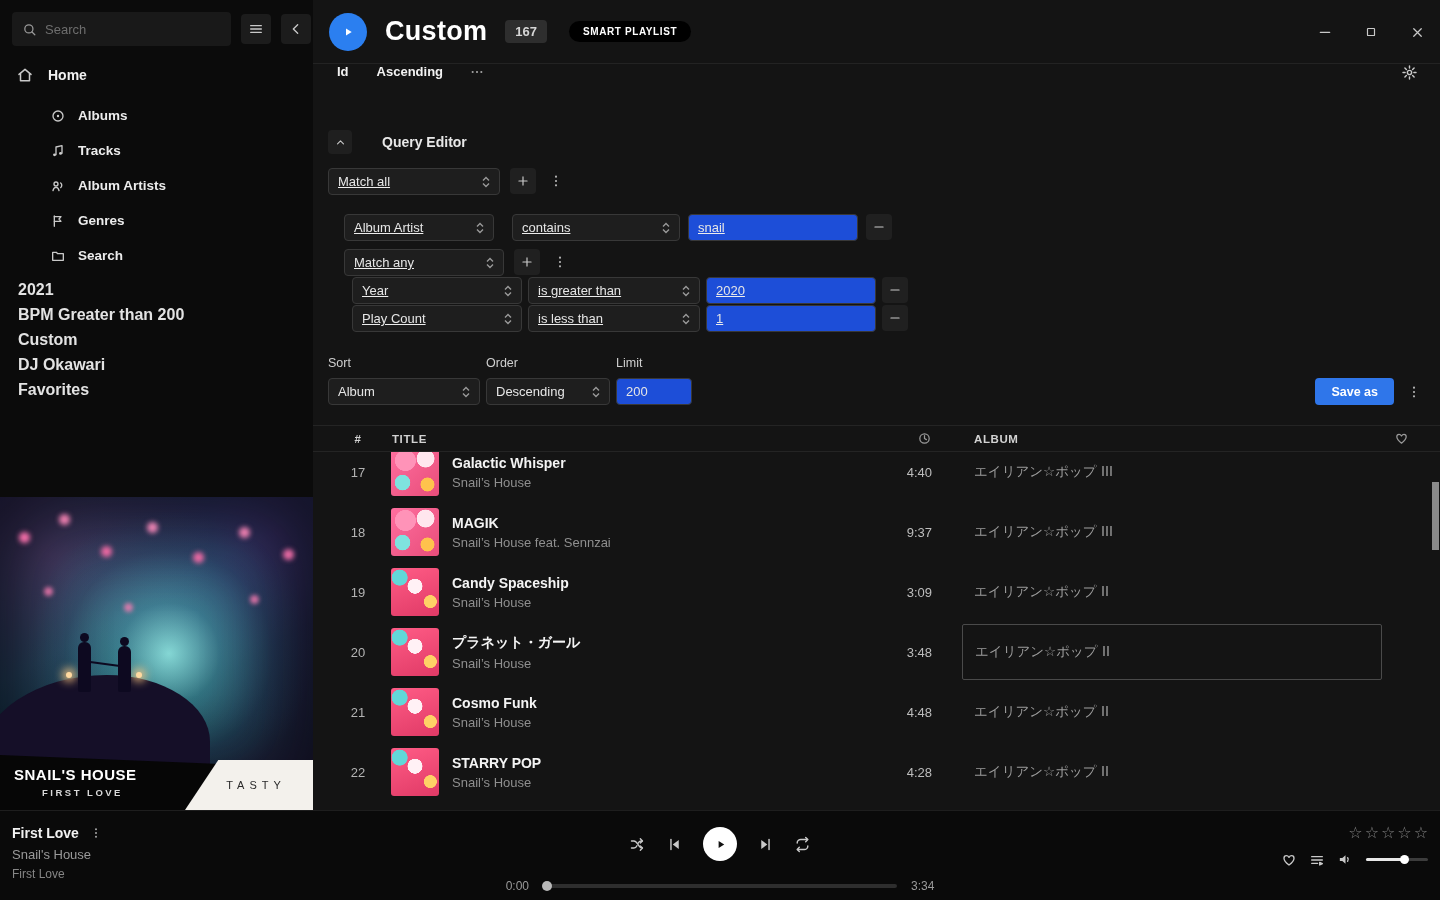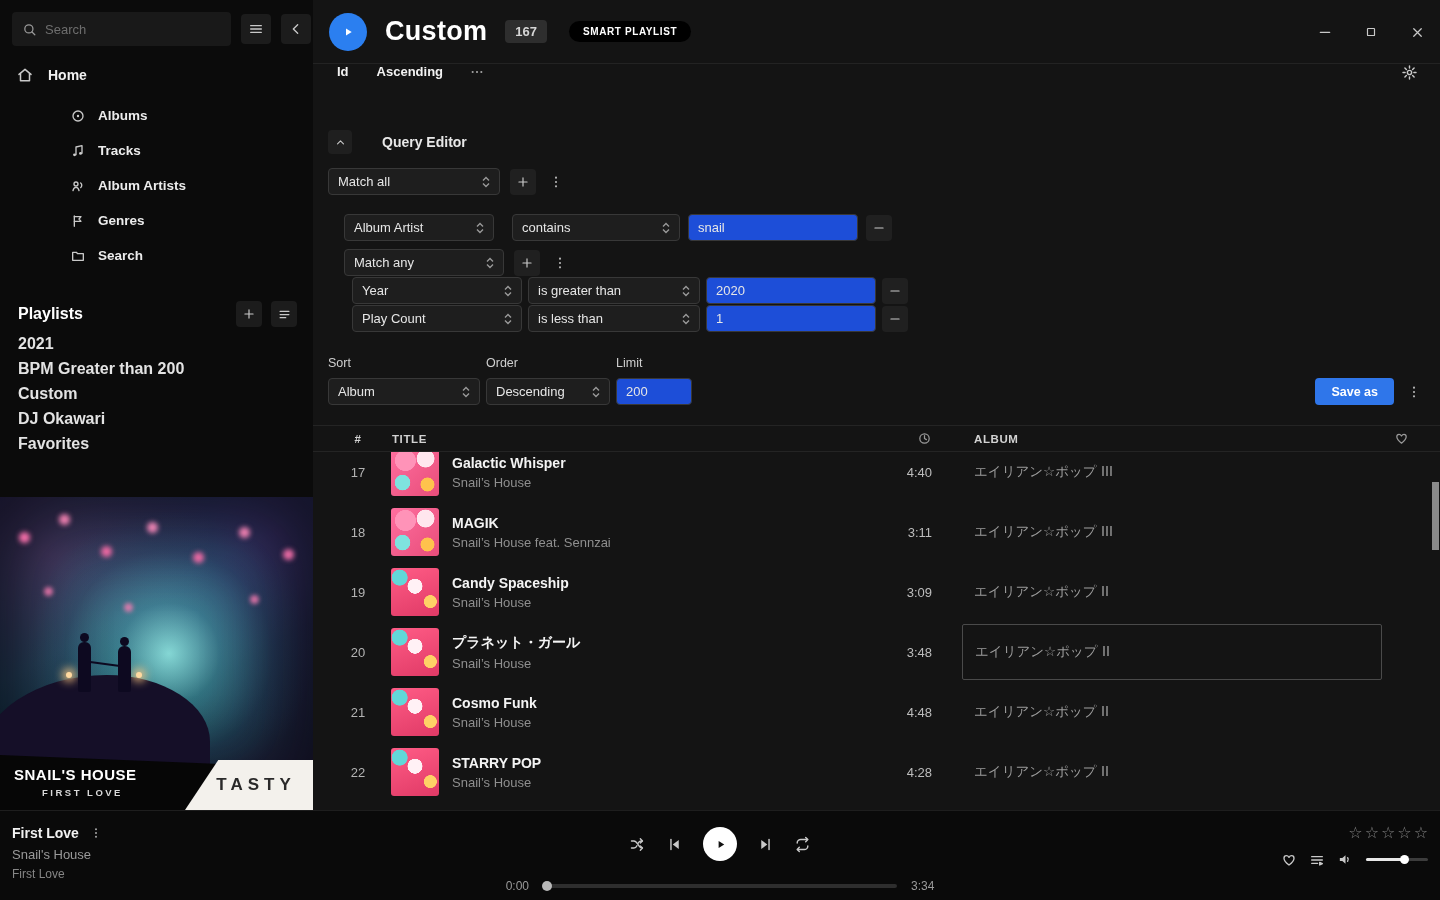--- a/index.html
+++ b/index.html
@@ -15,21 +15,21 @@
   .side-top { display:flex; align-items:center; gap:10px; padding:12px 12px 10px 12px; }
   .search-box { flex:1; height:34px; background:#191919; border-radius:4px; display:flex; align-items:center; gap:8px; padding:0 10px; }
   .search-box input { flex:1; background:transparent; border:none; outline:none; color:#ddd; font-size:13px; font-family:inherit; }
   .search-box input::placeholder { color:#6e6e6e; }
   .sq-btn { width:30px; height:30px; border-radius:4px; background:#1c1c1c; display:flex; align-items:center; justify-content:center; cursor:pointer; flex:0 0 auto; }
   .sq-btn.accent { background:#2f80f0; }
   .sq-btn.accent .ic { stroke:#fff; }
 
   .nav-item { height:38px; display:flex; align-items:center; gap:14px; padding:0 16px; font-size:14px; font-weight:700; color:#f1f1f1; cursor:pointer; }
   .nav-item .spacer { flex:1; }
-  .sub-list { padding:4px 0 0 0;margin-left:28px; }
+  .sub-list { padding:4px 0 0 8px; }
   .sub-item { height:35px; display:flex; align-items:center; gap:12px; padding-left:42px; font-size:13.5px; font-weight:700; color:#ececec; cursor:pointer; }
 
   .pl-header { display:flex; align-items:center; margin:28px 16px 6px 18px; }
   .pl-title { font-size:16px; font-weight:700; color:#fff; flex:1; }
   .pl-btn { width:26px; height:26px; border-radius:4px; background:#1c1c1c; display:flex; align-items:center; justify-content:center; margin-left:9px; cursor:pointer; color:#cfcfcf; font-size:16px; }
   .pl-list { margin-top:8px; }
   .pl-item { height:25px; display:flex; align-items:flex-start; padding-left:18px; font-size:16px; color:#e3e3e3; cursor:pointer;font-weight:bold; }
 
   
   .artwork { position:absolute; left:0; bottom:0; width:313px; height:313px; overflow:hidden;
@@ -57,21 +57,21 @@
   .hands { position:absolute; left:90px; bottom:145px; width:30px; height:2px; background:#0d0920; transform:rotate(8deg); }
   .fig-lantern { position:absolute; width:6px; height:6px; border-radius:50%; background:#ffd9a0; box-shadow:0 0 8px 4px rgba(255,200,130,.8); bottom:132px; }
   .fl-a { left:66px; } .fl-b { left:136px; }
   .art-band { position:absolute; left:0; bottom:0; width:100%; height:64px; }
   .band-black { position:absolute; inset:0; background:#060606; clip-path:polygon(0 14%, 100% 34%, 100% 100%, 0 100%); }
   .band-text { position:absolute; left:14px; bottom:12px; }
   .band-artist { font-size:15px; font-weight:800; color:#fff; letter-spacing:.5px; }
   .band-album { font-size:9.5px; font-weight:600; color:#d8d8d8; letter-spacing:2.5px; margin-top:4px; margin-left:28px; }
   .band-white { position:absolute; right:0; bottom:0; width:128px; height:50px; background:#f3f1ec;
     clip-path:polygon(26% 0, 100% 0, 100% 100%, 0 100%); display:flex; align-items:center; justify-content:center; }
-  .band-brand { font-size:17px; font-weight:700; letter-spacing:5px; color:#2a2a2a; padding-left:14px; }
+  .band-brand { font-size:11px; font-weight:400; letter-spacing:5px; color:#2a2a2a; padding-left:14px; }
 
   
   .main { position:absolute; left:313px; top:0; right:0; height:810px; background:#141414; }
   .main-header { height:64px; display:flex; align-items:center; padding-left:16px; border-bottom:1px solid #232323; position:relative; }
   .big-play { width:38px; height:38px; border-radius:50%; background:#2b7ff0; display:flex; align-items:center; justify-content:center; cursor:pointer; }
   .page-title { font-size:27px; font-weight:800; color:#fff; margin-left:18px; letter-spacing:.3px; }
   .count-badge { margin-left:18px; background:#2e2e2e; color:#d6d6d6; font-size:13px; font-weight:700; padding:4px 10px; border-radius:4px; }
   .smart-pill { margin-left:22px; background:#000; color:#fff; font-size:10px; font-weight:800; letter-spacing:.6px; padding:5px 14px; border-radius:11px; }
   .win-controls { position:absolute; right:0; top:0; height:64px; display:flex; align-items:center; }
   .win-btn { width:46px; height:46px; display:flex; align-items:center; justify-content:center; cursor:pointer; }
@@ -88,21 +88,21 @@
   .qe-title { font-size:14px; font-weight:700; color:#e8e8e8; margin-left:30px; }
 
   .select { height:27px; background:#1e1e1e; border:1px solid #383838; border-radius:4px;
     display:flex; align-items:center; justify-content:space-between; padding:0 9px; cursor:pointer; }
   .select .sv { font-size:13px; color:#e6e6e6; }
   .qinput { height:27px; background:#1d4ed8; border:1px solid #383838; border-radius:4px; color:#e6e6e6;
     font-size:13px; font-family:inherit; padding:0 9px; outline:none; }
   .mini-btn { width:26px; height:26px; border-radius:4px; background:#202020; display:flex; align-items:center; justify-content:center; cursor:pointer; }
   .ghost-btn { width:20px; height:26px; display:flex; align-items:center; justify-content:center; cursor:pointer; }
 
-  .qe-row { display:flex; align-items:center; }
+  .qe-row { display:flex; align-items:flex-start;text-decoration:underline; }
   .row-match { margin-top:14px; gap:10px; }
   .row-rule1 { margin-top:19px; margin-left:16px; gap:8px; }
   .row-group { margin-top:8px; margin-left:16px; gap:10px; }
   .row-grule { margin-top:1px; margin-left:24px; gap:6px; }
 
   .sort-row { margin-top:24px; position:relative; margin-right:0; }
   .sort-labels { display:flex; font-size:12.5px; color:#cfcfcf; }
   .sort-controls { display:flex; margin-top:8px; }
   .save-btn { position:absolute; right:46px; bottom:0; height:27px; padding:0 16px; background:#2f76ea; color:#fff;
     font-size:12.5px; font-weight:700; border-radius:4px; display:flex; align-items:center; cursor:pointer; }
@@ -238,33 +238,20 @@
         </div>
         <div class="sub-item">
           <svg class="ic" viewBox="0 0 24 24" width="16" height="16">
               <path d="M4 6.5h5.5l2 2H20V18.5H4z"></path>
             </svg>
           <span>Search</span>
         </div>
       </div>
     </nav>
 
-    <div class="pl-header">
-      <span class="pl-title">Playlists</span>
-      <div class="pl-btn">
-        <svg class="ic" viewBox="0 0 24 24" width="14" height="14">
-            <path d="M12 5v14M5 12h14"></path>
-          </svg>
-      </div>
-      <div class="pl-btn">
-        <svg class="ic" viewBox="0 0 24 24" width="15" height="15">
-            <path d="M5 7h14M5 12h14M5 17h9"></path>
-          </svg>
-      </div>
-    </div>
     <div class="pl-list">
       <div class="pl-item">
           <span>2021</span>
         </div>
       <div class="pl-item">
           <span>BPM Greater than 200</span>
         </div>
       <div class="pl-item">
           <span>Custom</span>
         </div>
@@ -534,21 +521,21 @@
           <span class="cell-album jp">エイリアン☆ポップ III</span>
         </div>
 
         <div class="trow tgrid">
           <span class="cell-index">18</span>
           <div class="thumb thumb-a"></div>
           <div class="cell-title">
             <div class="t-name">MAGIK</div>
             <div class="t-artist">Snail’s House feat. Sennzai</div>
           </div>
-          <span class="cell-dur" style="grid-column:4">3:11</span>
+          <span class="cell-dur" style="grid-column:4">9:37</span>
           <span class="cell-album jp">エイリアン☆ポップ III</span>
         </div>
 
         <div class="trow tgrid">
           <span class="cell-index">19</span>
           <div class="thumb thumb-b"></div>
           <div class="cell-title">
             <div class="t-name">Candy Spaceship</div>
             <div class="t-artist">Snail’s House</div>
           </div>

